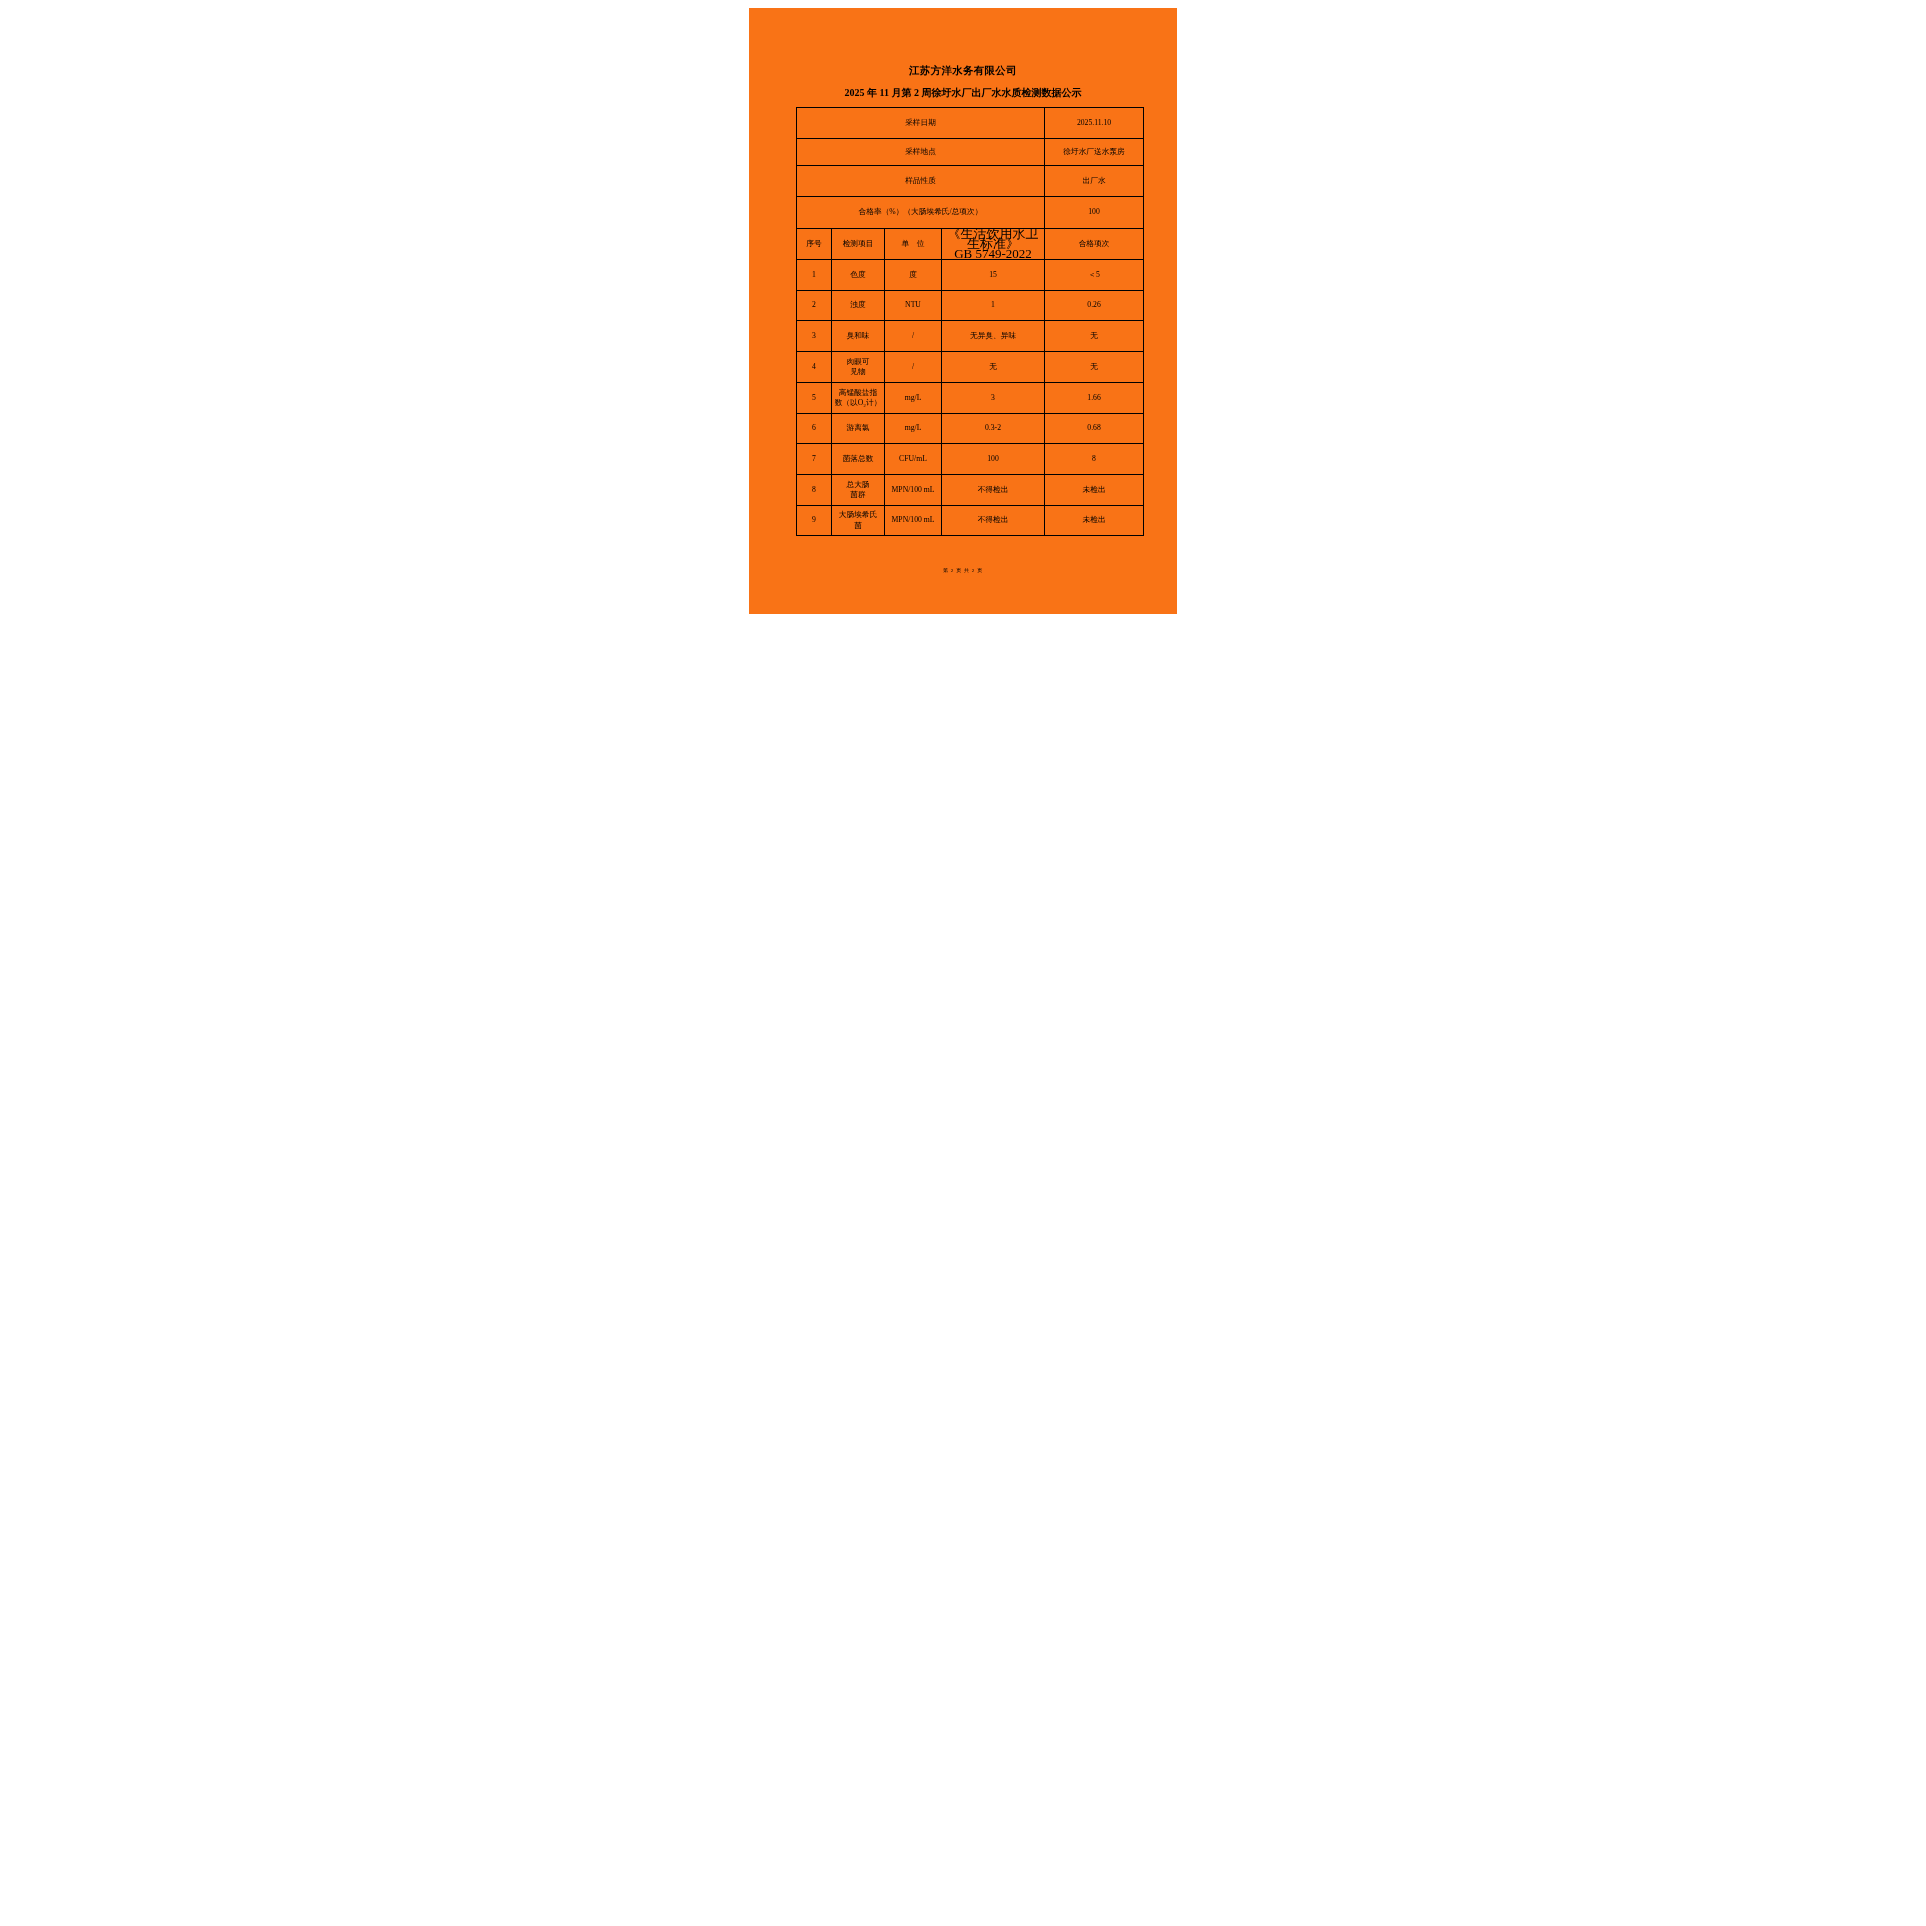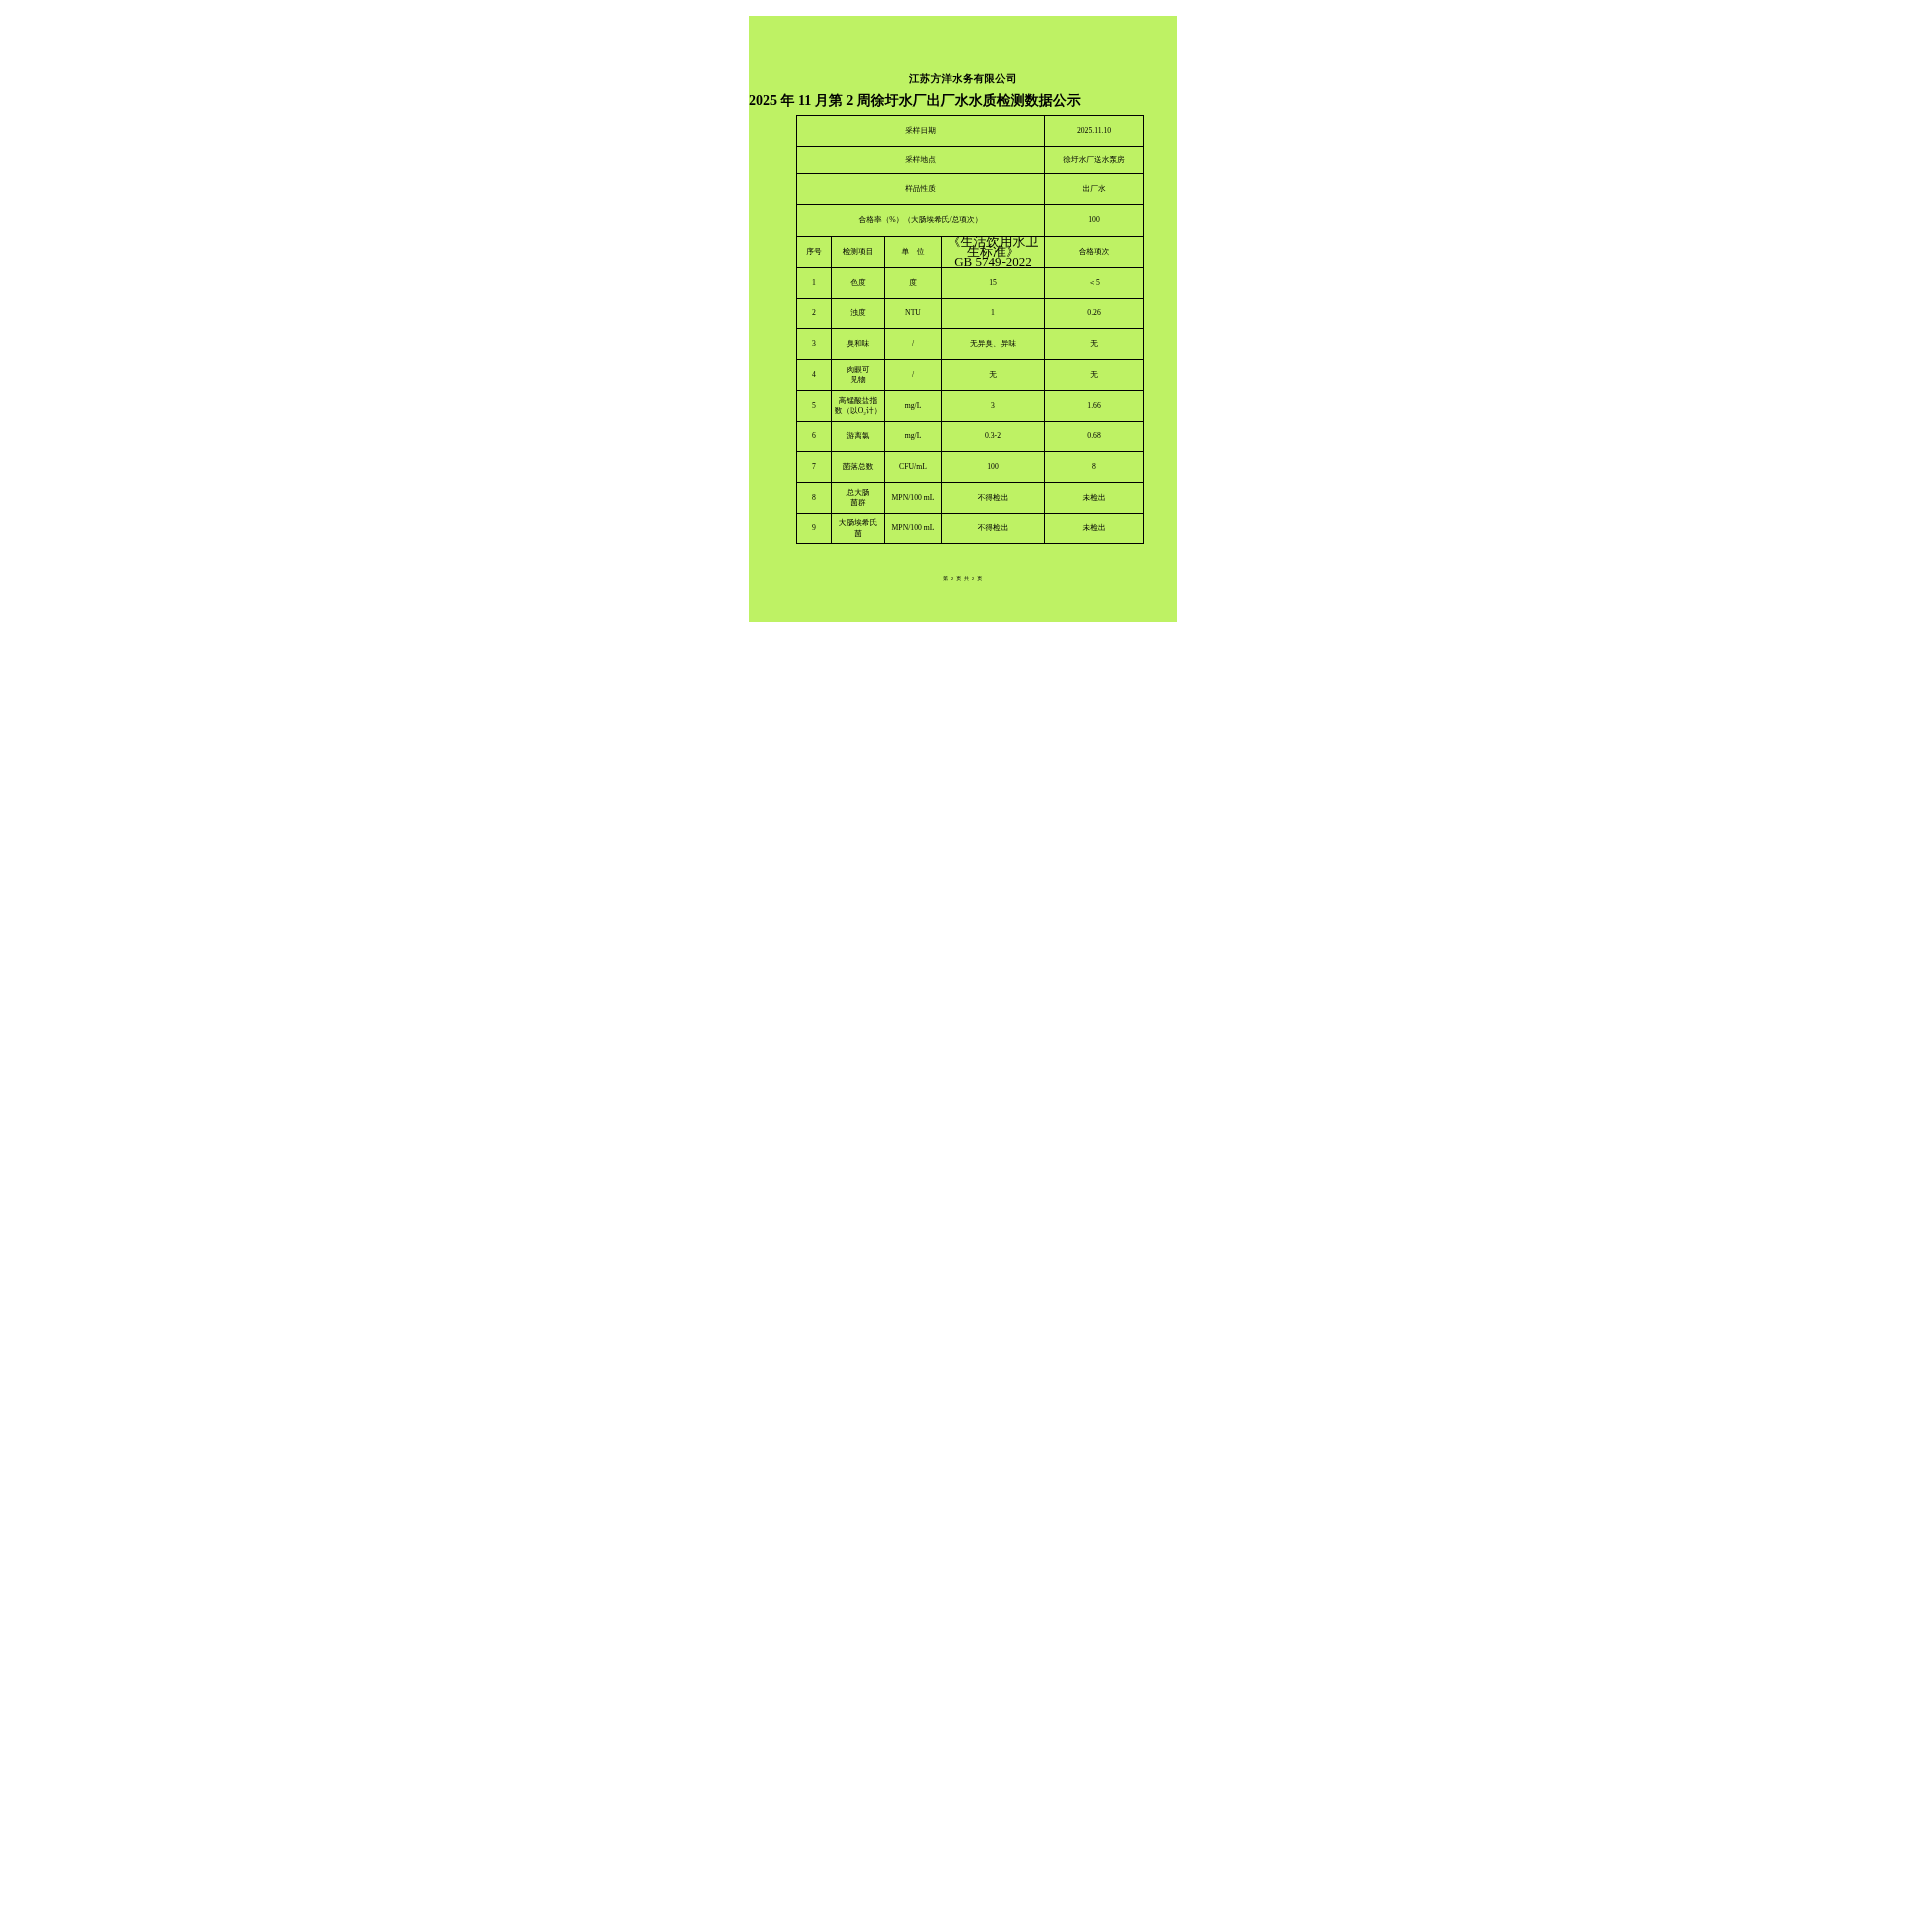--- a/index.html
+++ b/index.html
@@ -5,42 +5,42 @@
   * { margin: 0; padding: 0; box-sizing: border-box; }
   html, body { background: #ffffff; }
   body {
     font-family: "Liberation Serif", "DejaVu Serif", serif;
     color: #000000;
   }
   .page {
     position: relative;
     width: 428px;
     height: 606px;
-    margin: 16px auto;
-    background: #bef264;
+    margin: 8px auto;
+    background: #f97316;
     overflow: hidden;
   }
   .company-title {
     position: absolute;
     top: 56px;
     left: 0;
     width: 100%;
     text-align: center;
     font-size: 10.4px;
     font-weight: bold;
     line-height: 14px;
     letter-spacing: 0.4px;
   }
   .report-title {
     position: absolute;
     top: 78px;
     left: 0;
     width: 100%;
-    text-align: left;
-    font-size: 14px;
+    text-align: center;
+    font-size: 10px;
     font-weight: bold;
     line-height: 14.6px;
   }
   table.wq {
     position: absolute;
     left: 47px;
     top: 99px;
     width: 347px;
     border-collapse: collapse;
     table-layout: fixed;

